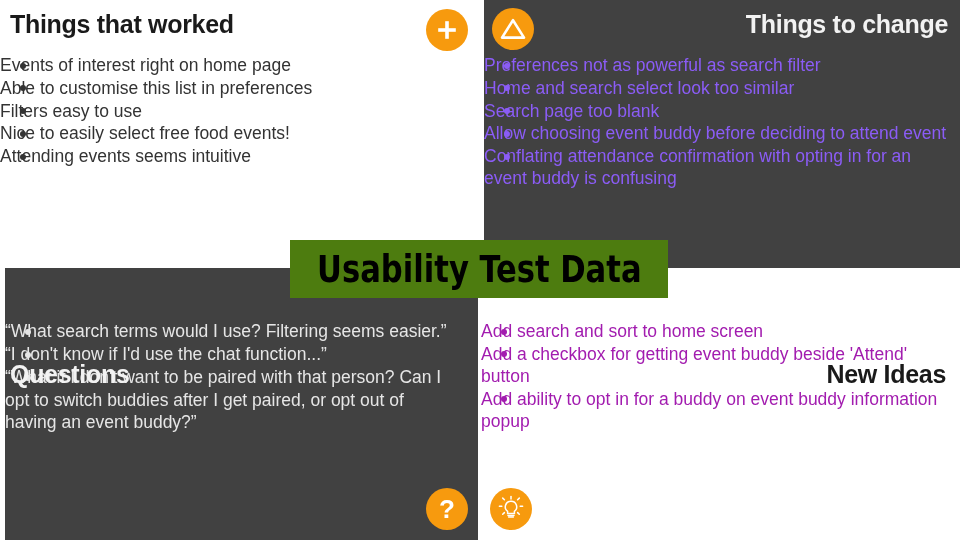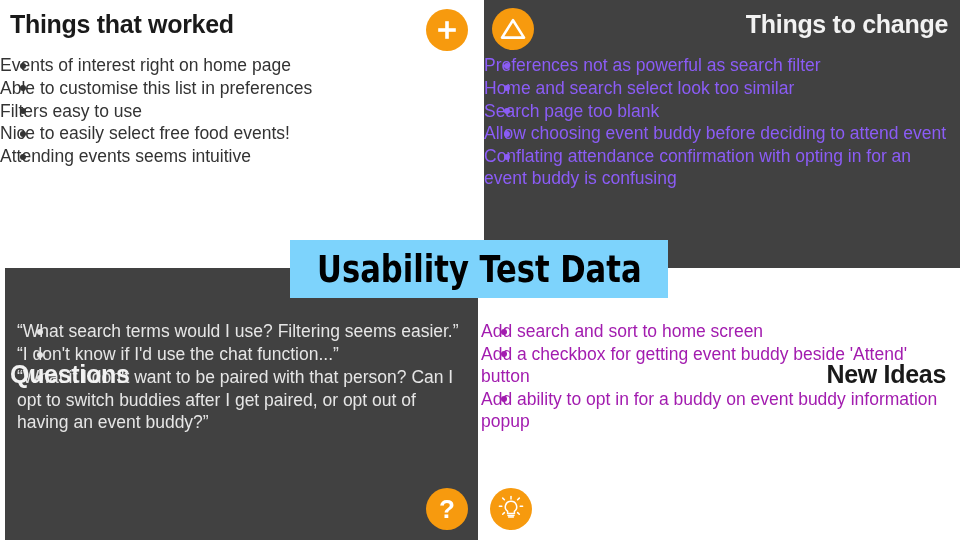--- a/index.html
+++ b/index.html
@@ -51,31 +51,31 @@
     position:absolute;
     left:20px;
     top:8.5px;
     width:6px;height:6px;
     border-radius:50%;
     background:currentColor;
   }
 
   #list-worked{left:0px;top:54px;width:470px;color:#333333;}
   #list-change{left:484px;top:54px;width:468px;color:#8b5cf6;}
-  #list-questions{left:5px;top:320px;width:450px;color:#e6e6e6;margin-left:12px;}
+  #list-questions{left:5px;top:320px;width:450px;color:#e6e6e6;}
   #list-ideas{left:481px;top:320px;width:470px;color:#a21caf;}
 
   #list-questions li{line-height:22.5px;}
 
   
   #banner{
     position:absolute;
     left:290px;top:240px;
     width:378px;height:58px;
-    background:#7dd3fc;
+    background:#4d7c0f;
     display:flex;align-items:center;justify-content:center;
     z-index:30;
   }
   #banner-title{
     font-family:"DejaVu Sans Condensed","Liberation Sans Narrow","Liberation Sans",sans-serif;
     font-size:37px;
     font-weight:bold;
     color:#000000;
     letter-spacing:0px;
     transform:scaleX(0.92);

